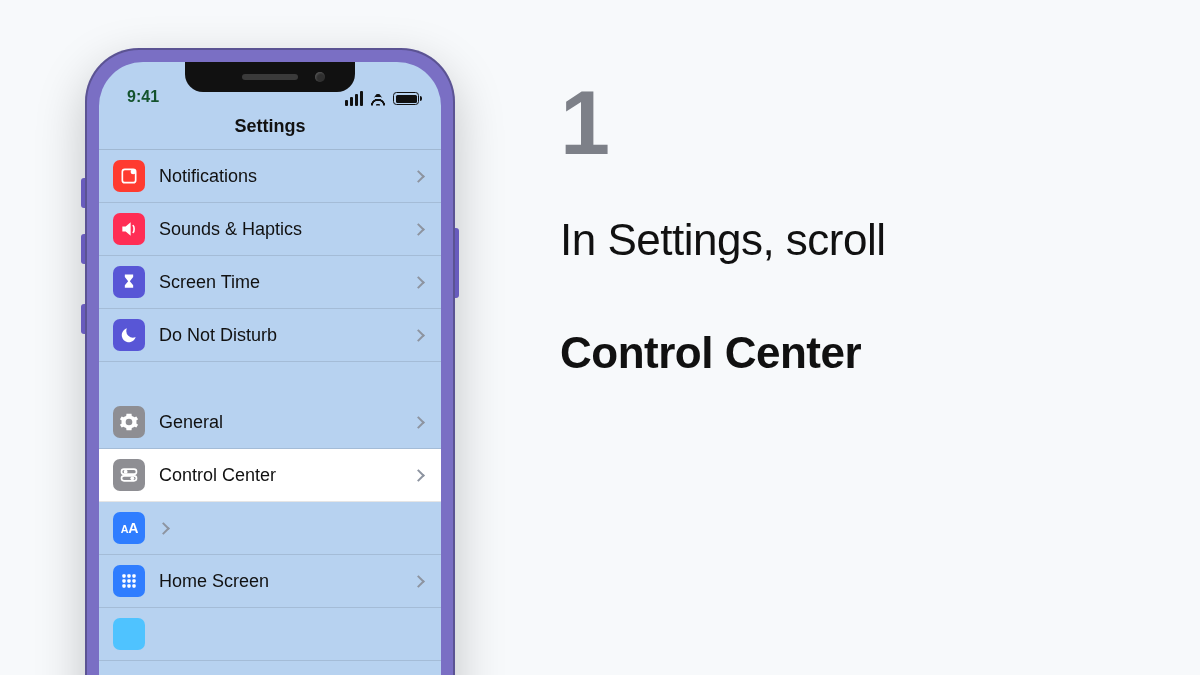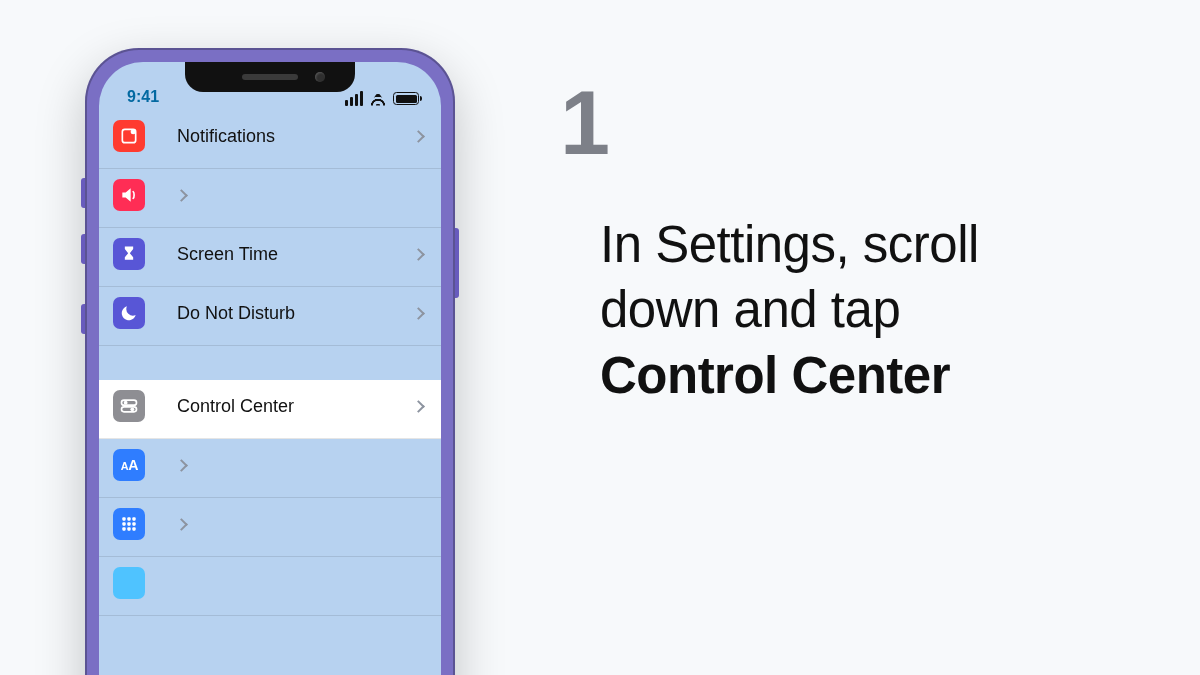--- a/index.html
+++ b/index.html
@@ -62,21 +62,21 @@
     width:10px; height:10px; border-radius:50%;
     background:#2f2f2f;
     position:absolute; right:30px; top:10px;
     box-shadow: inset 1px 1px 2px #555;
   }
   
   .statusbar {
     height:48px;
     display:flex; align-items:flex-end; justify-content:space-between;
     padding: 0 22px 4px 28px;
-    font-size:16px; font-weight:600; color:#0369a1;
+    font-size:16px; font-weight:600; color:#14532d;
   }
   .status-icons { display:flex; align-items:center; gap:6px; }
   .bars { display:flex; align-items:flex-end; gap:2px; }
   .bars span { width:3px; background:#111; border-radius:1px; }
   .bars span:nth-child(1){height:6px} .bars span:nth-child(2){height:9px}
   .bars span:nth-child(3){height:12px} .bars span:nth-child(4){height:15px}
   .wifi { width:18px; height:14px; position:relative; }
   .wifi::before{
     content:""; position:absolute; inset:0;
     background:
@@ -98,23 +98,23 @@
     font-size:18px;
     color:#111;
     padding:6px 0 12px;
     border-bottom:1px solid rgba(0,0,0,.12);
   }
   
   .list { }
   .group-sep { height:34px; }
   .row {
     display:flex; align-items:center;
-    padding: 10px 14px 16px 14px;
+    padding: 10px 14px 10px 14px;
     border-bottom:1px solid rgba(0,0,0,.10);
-    gap:32px;
+    gap:14px;
     cursor:pointer;
   }
   .row.selected { background:#fff; }
   .row .label {
     flex:1; font-size:18px; color:#111;
   }
   .chev {
     width:9px; height:9px;
     border-right:2px solid #8d94a0;
     border-top:2px solid #8d94a0;
@@ -144,25 +144,24 @@
   }
   .step-num {
     font-size:90px;
     line-height:1;
     font-weight:700;
     color:#7d8088;
     letter-spacing:-2px;
   }
   .step-text {
     margin-top:44px;
-    font-size:51px;
+    font-size:44px;
     line-height:1.28;
     letter-spacing:-0.5px;
     font-weight:400;
-    margin-left:40px;
   }
   .step-text .strong { font-weight:700; }
 </style>
 </head>
 <body>
 
 <div class="phone">
   <div class="screen">
     <div class="notch">
       <div class="speaker"></div>
@@ -176,20 +175,21 @@
             <span></span>
             <span></span>
             <span></span>
             <span></span>
           </div>
         <div class="wifi"></div>
         <div class="batt"></div>
       </div>
     </div>
 
+    <div class="nav">Settings</div>
 
     <div class="list">
 
       <div class="row">
         <div class="icon ic-red">
           <svg viewBox="0 0 24 24" fill="none" stroke="currentColor" stroke-width="2">
               <rect x="4" y="4" width="16" height="16" rx="3"></rect>
               <circle cx="17" cy="7" r="3" fill="currentColor" stroke="none"></circle>
             </svg>
         </div>
@@ -197,20 +197,21 @@
         <span class="chev"></span>
       </div>
 
       <div class="row">
         <div class="icon ic-pink">
           <svg viewBox="0 0 24 24" fill="currentColor">
               <path d="M4 9v6h4l6 5V4L8 9H4z"></path>
               <path d="M17 8c1.5 1 1.5 7 0 8" fill="none" stroke="currentColor" stroke-width="2" stroke-linecap="round"></path>
             </svg>
         </div>
+        <span class="label">Sounds &amp; Haptics</span>
         <span class="chev"></span>
       </div>
 
       <div class="row">
         <div class="icon ic-purple">
           <svg viewBox="0 0 24 24" fill="currentColor">
               <path d="M7 3h10v3l-4 5 4 5v3H7v-3l4-5-4-5V3z"></path>
             </svg>
         </div>
         <span class="label">Screen Time</span>
@@ -222,20 +223,29 @@
           <svg viewBox="0 0 24 24" fill="currentColor">
               <path d="M20 14.5A8 8 0 0 1 9.5 4 8.5 8.5 0 1 0 20 14.5z"></path>
             </svg>
         </div>
         <span class="label">Do Not Disturb</span>
         <span class="chev"></span>
       </div>
 
       <div class="group-sep"></div>
 
+      <div class="row">
+        <div class="icon ic-gray">
+          <svg viewBox="0 0 24 24" fill="currentColor">
+              <path d="M12 8a4 4 0 1 0 0 8 4 4 0 0 0 0-8zm9 4c0 .6-.05 1.2-.15 1.75l2 1.55-2 3.4-2.35-.95c-.9.7-1.95 1.25-3.1 1.55L15 22h-6l-.4-2.7c-1.15-.3-2.2-.85-3.1-1.55l-2.35.95-2-3.4 2-1.55C3.05 13.2 3 12.6 3 12s.05-1.2 .15-1.75l-2-1.55 2-3.4 2.35 .95c.9-.7 1.95-1.25 3.1-1.55L9 2h6l.4 2.7c1.15 .3 2.2 .85 3.1 1.55l2.35-.95 2 3.4-2 1.55c.1 .55 .15 1.15 .15 1.75z"></path>
+            </svg>
+        </div>
+        <span class="label">General</span>
+        <span class="chev"></span>
+      </div>
 
       <div class="row selected">
         <div class="icon ic-gray">
           <svg viewBox="0 0 24 24" fill="currentColor">
               <rect x="3" y="5" width="18" height="6" rx="3" fill="none" stroke="currentColor" stroke-width="2"></rect>
               <circle cx="8" cy="8" r="2.3"></circle>
               <rect x="3" y="13" width="18" height="6" rx="3" fill="none" stroke="currentColor" stroke-width="2"></rect>
               <circle cx="16" cy="16" r="2.3"></circle>
             </svg>
         </div>
@@ -260,35 +270,36 @@
               <rect x="10" y="4" width="4" height="4" rx="1"></rect>
               <rect x="16" y="4" width="4" height="4" rx="1"></rect>
             <rect x="4" y="10" width="4" height="4" rx="1"></rect>
               <rect x="10" y="10" width="4" height="4" rx="1"></rect>
               <rect x="16" y="10" width="4" height="4" rx="1"></rect>
             <rect x="4" y="16" width="4" height="4" rx="1"></rect>
               <rect x="10" y="16" width="4" height="4" rx="1"></rect>
               <rect x="16" y="16" width="4" height="4" rx="1"></rect>
           </svg>
         </div>
+        <span class="label">Home Screen</span>
         <span class="chev"></span>
       </div>
 
 
       <div class="row">
         <div class="icon ic-cyan">
           
         </div>
 
       </div>
 
     </div>
   </div>
 </div>
 
 <div class="instr">
   <div class="step-num">1</div>
   <div class="step-text">
     <span>In Settings, scroll</span><br>
-    <span>down and tap</span><br>
+    <br>
     <span class="strong">Control Center</span>
   </div>
 </div>
 
 </body></html>

